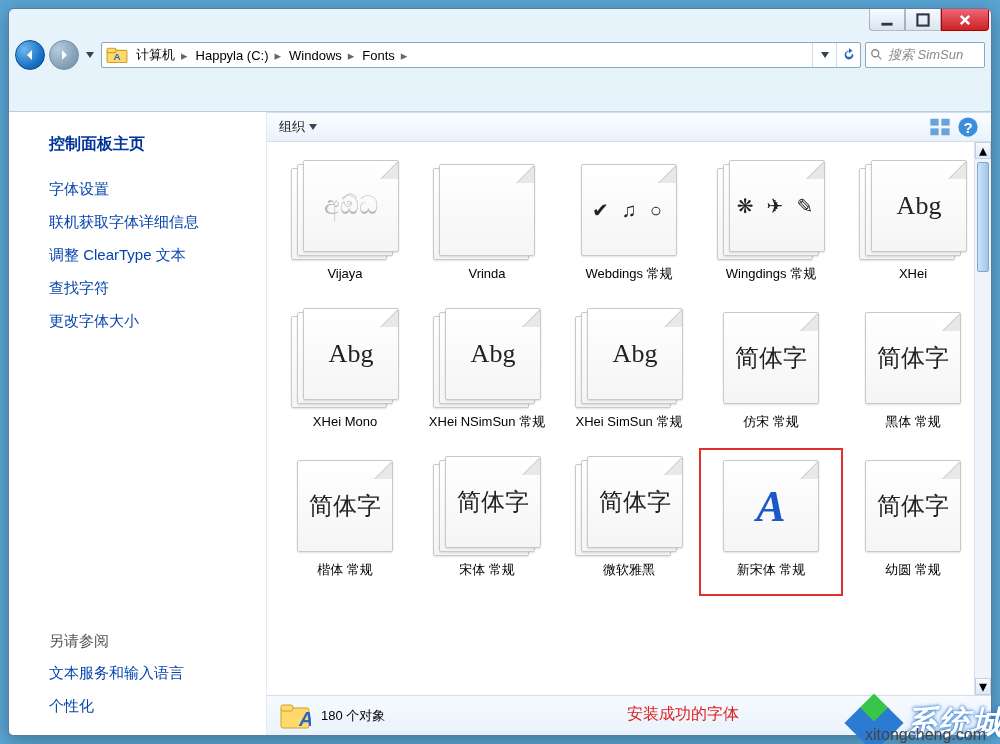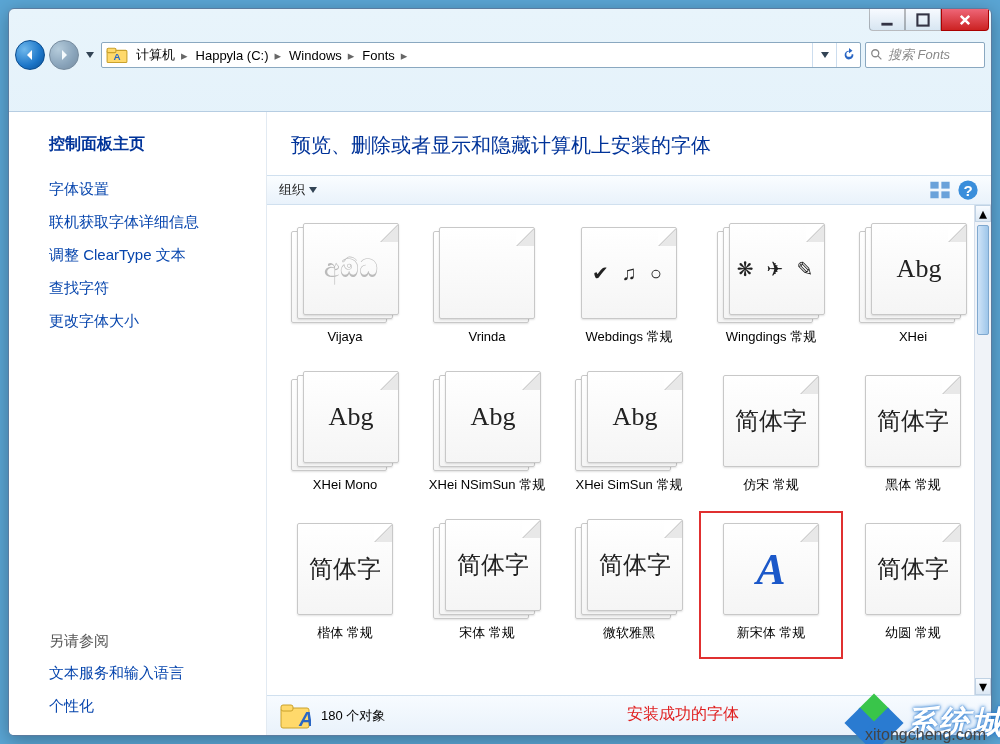--- a/index.html
+++ b/index.html
@@ -168,40 +168,39 @@
             </svg>
           </div>
       </div>
     </div>
 
     <div class="search">
       <svg viewBox="0 0 16 16">
           <circle cx="6" cy="6" r="4" fill="none" stroke="#888" stroke-width="1.5"></circle>
           <path d="M9 9l4 4" stroke="#888" stroke-width="1.5"></path>
         </svg>
-      <span>搜索 Fonts</span>
+      <span>搜索 SimSun</span>
     </div>
   </div>
 
   <div class="body">
     <div class="side">
       <div class="title">控制面板主页</div>
       <div class="link">字体设置</div>
       <div class="link">联机获取字体详细信息</div>
       <div class="link">调整 ClearType 文本</div>
       <div class="link">查找字符</div>
       <div class="link">更改字体大小</div>
       <div class="spacer"></div>
       <div class="sub">另请参阅</div>
       <div class="link">文本服务和输入语言</div>
       <div class="link">个性化</div>
     </div>
 
     <div class="main">
-      <div class="header">预览、删除或者显示和隐藏计算机上安装的字体</div>
 
       <div class="toolbar">
         <div class="org">
           <span>组织</span>
           <svg width="8" height="6">
               <path d="M0 0h8L4 6z" fill="#345"></path>
             </svg>
         </div>
         <div class="right">
           <div class="tb-ic">

